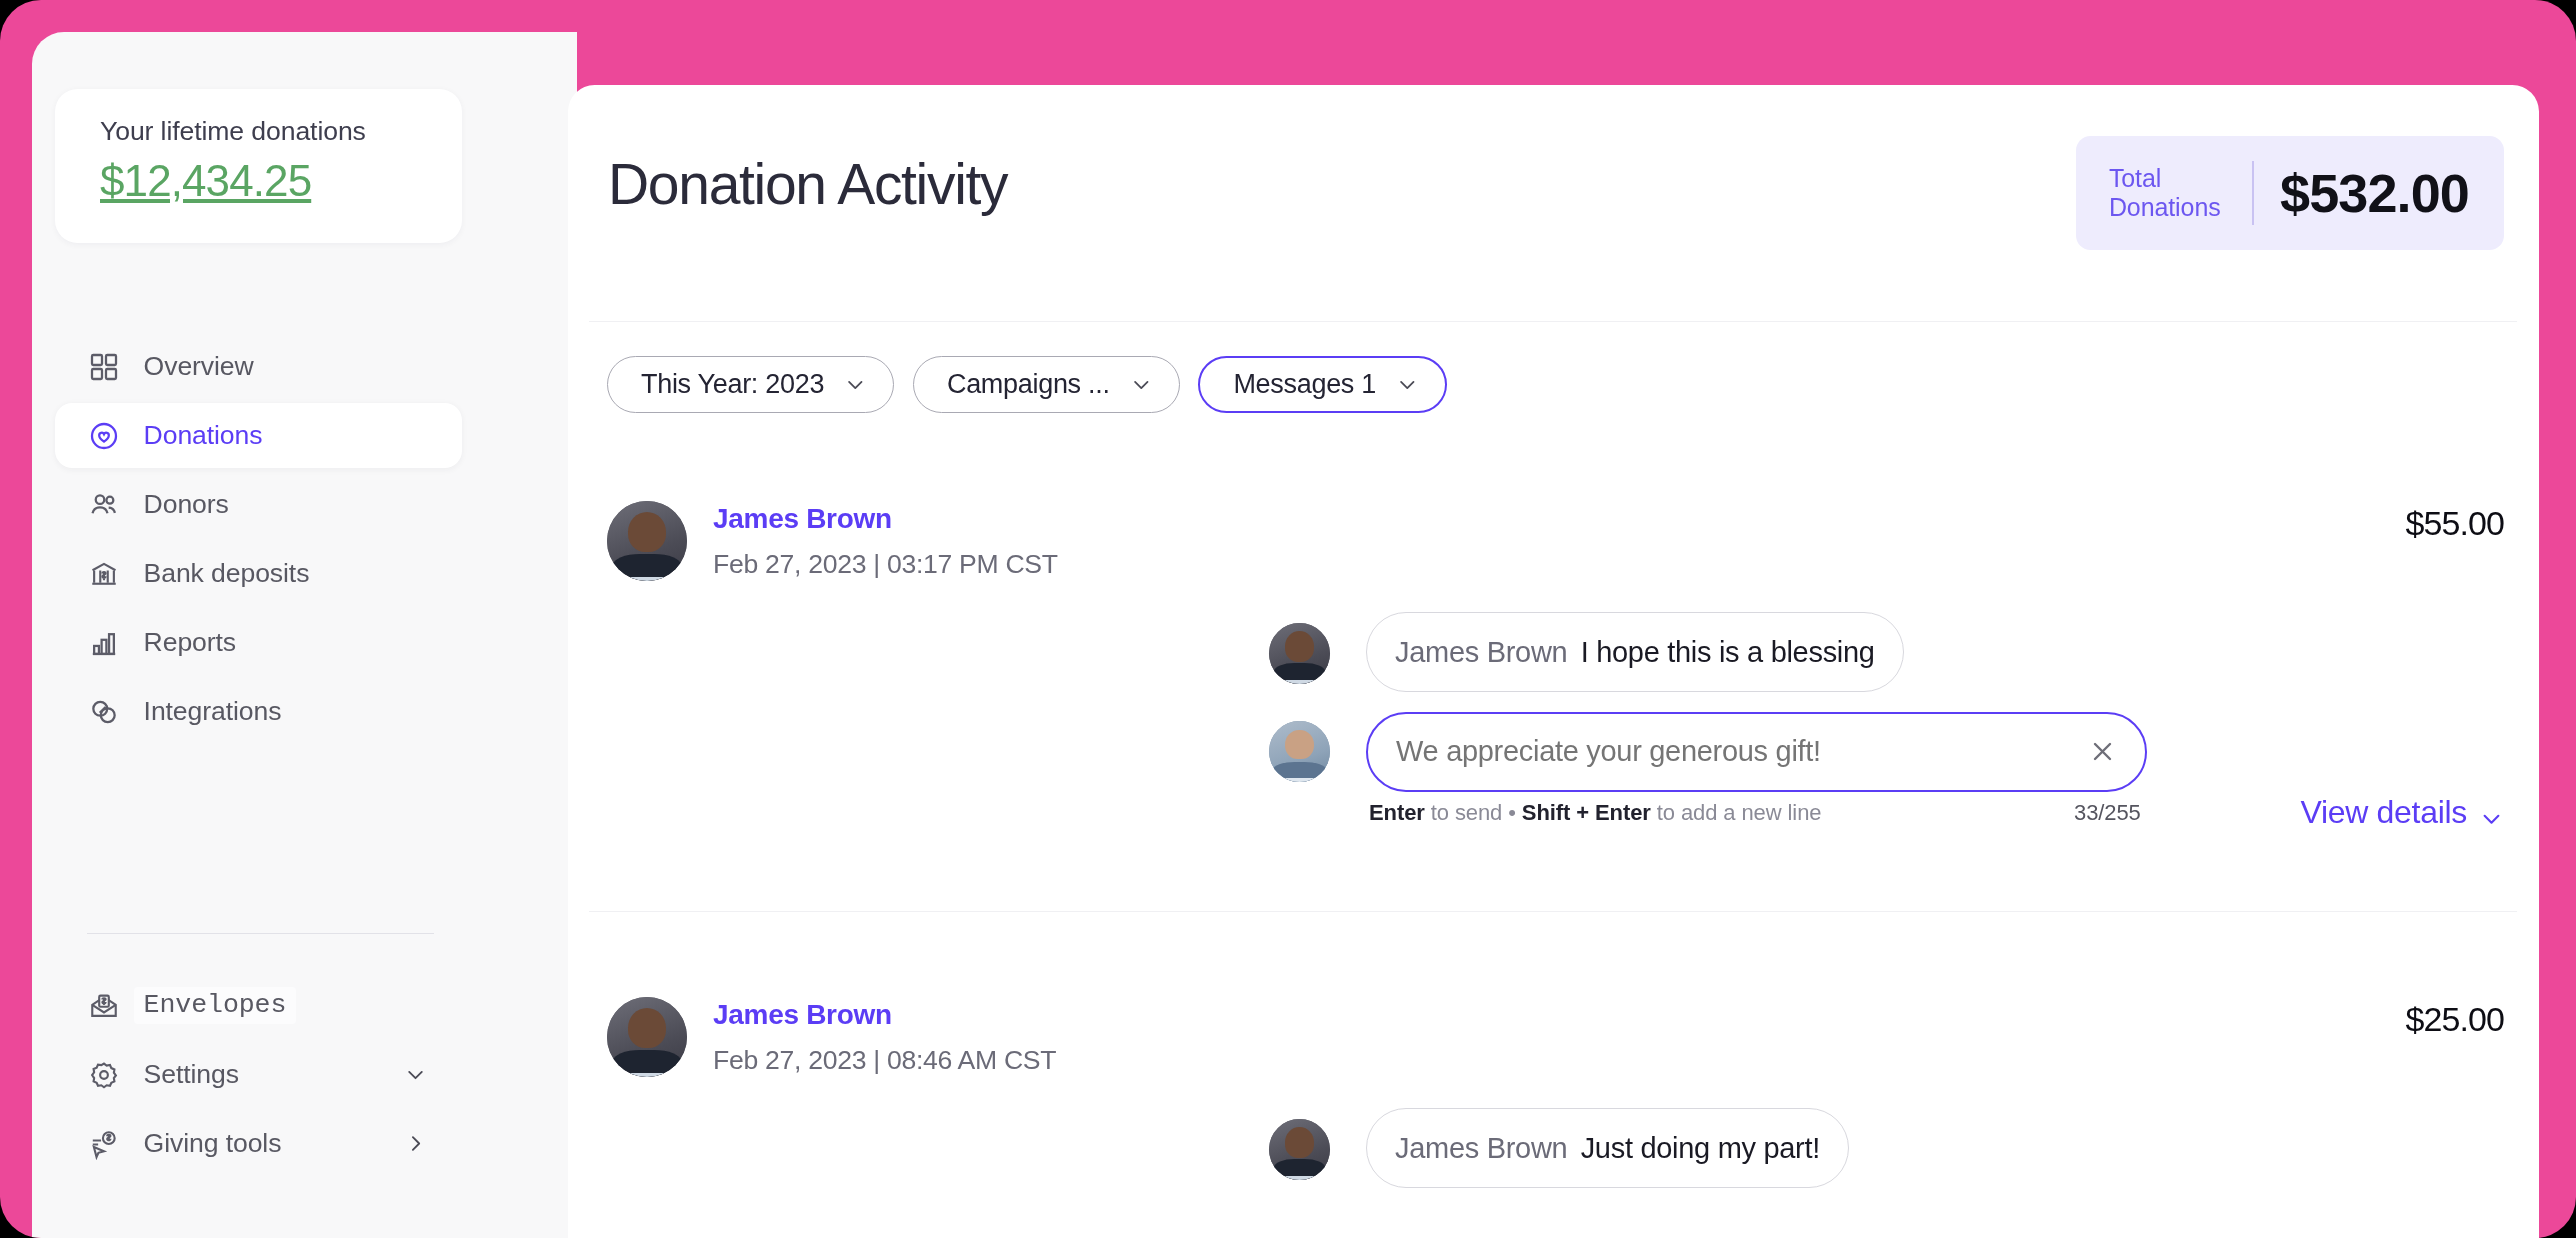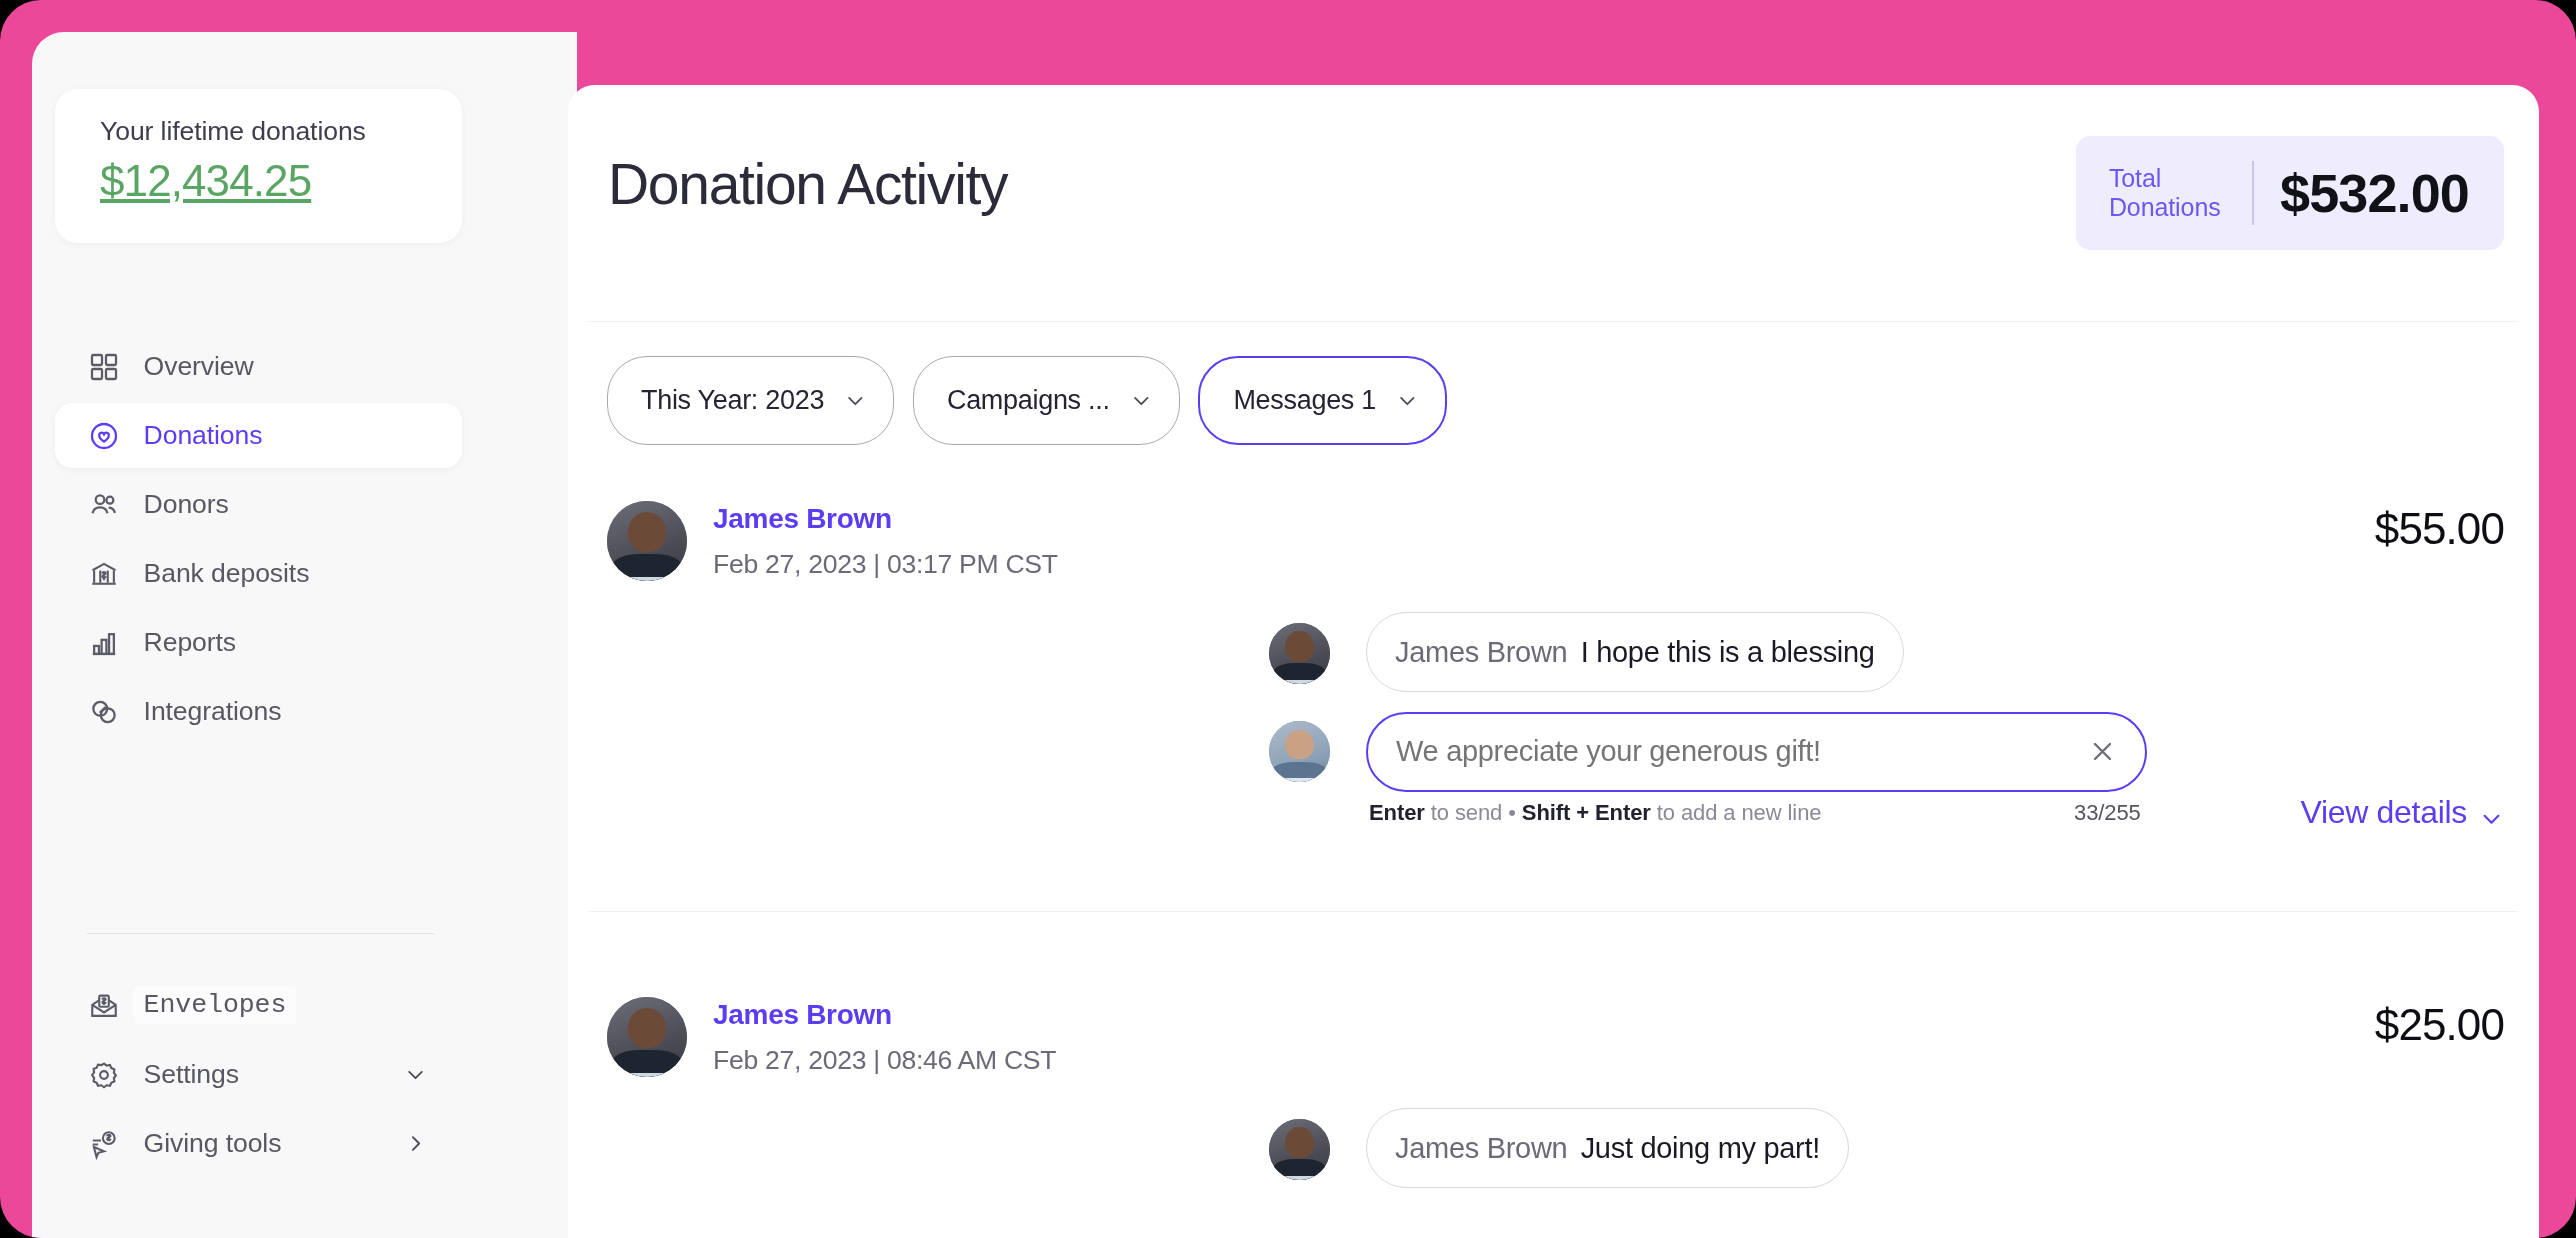--- a/index.html
+++ b/index.html
@@ -189,21 +189,21 @@
   #filters {
     position: absolute;
     left: 39px;
     top: 271px;
     display: flex;
     gap: 18.6px;
   }
   .filter-chip {
     display: flex;
     align-items: center;
-    height: 89px;
+    height: 57px;
     padding: 0 26.6px 0 33px;
     border: 1.3px solid #a9a9b3;
     border-radius: 40px;
     background: #ffffff;
     font-size: 27px;
     color: #242433;
     letter-spacing: -0.3px;
     cursor: pointer;
     white-space: nowrap;
   }
@@ -240,21 +240,21 @@
   .dr-date {
     position: absolute;
     left: 145px; top: 53px;
     font-size: 26.6px;
     color: #6b6b78;
     letter-spacing: -0.3px;
   }
   .dr-amount {
     position: absolute;
     right: 35px; top: 8px;
-    font-size: 44px;
+    font-size: 34px;
     color: #0d0d14;
     letter-spacing: -0.9px;
   }
 
   
   .msg-line {
     position: relative;
     margin-top: 16px;
     height: 85px;
   }

